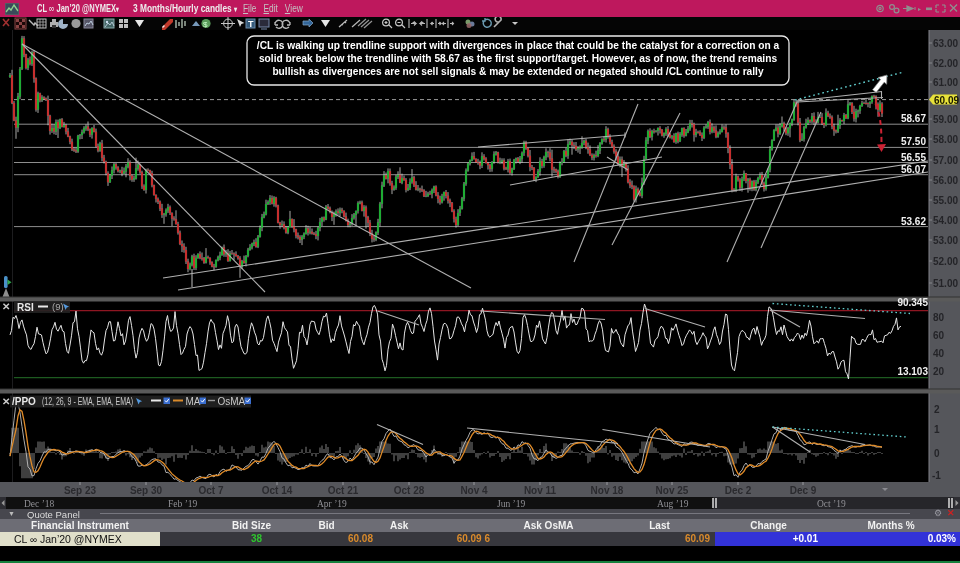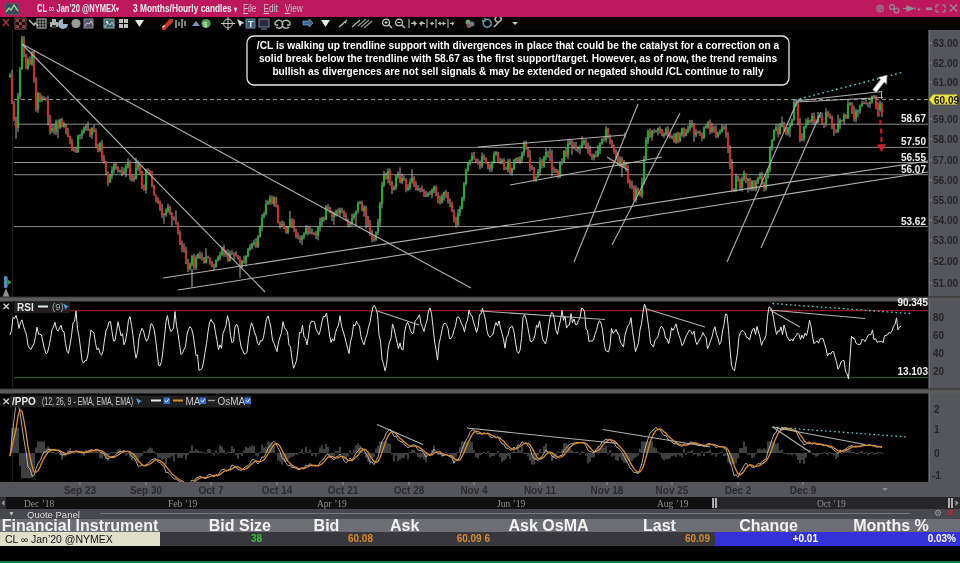--- a/index.html
+++ b/index.html
@@ -343,32 +343,32 @@
       </g>
 </svg>
 
 <div style="position:absolute;top:509px;left:0;width:960px;height:9.5px;background:#47474e;color:#dcdcdc;font-size:9.5px;line-height:9px">
 <span style="position:absolute;left:8px;top:0px;color:#bbb;font-size:7px">▼</span>
       <span style="position:absolute;left:27px;top:0.5px">Quote Panel</span>
 <span style="position:absolute;left:100px;top:3.5px;width:810px;border-top:1px solid #77777f;height:0"></span>
 <span style="position:absolute;left:934px;top:0px;color:#9a9aa2;font-size:9px">⚙</span>
 <span style="position:absolute;left:947px;top:0px;color:#cc2222;font-weight:bold;font-size:9px">✕</span>
 </div>
-<div style="position:absolute;top:518.5px;left:0;width:960px;height:13px;background:#6d6d75;color:#f2f2f2;font-size:16px;font-weight:bold;line-height:13px">
+<div style="position:absolute;top:518.5px;left:0;width:960px;height:13px;background:#6d6d75;color:#f2f2f2;font-size:10px;font-weight:bold;line-height:13px">
 <span style="position:absolute;left:0;width:160px;text-align:center">Financial Instrument</span>
 <span style="position:absolute;left:160px;width:111px;text-align:right">Bid Size</span>
 <span style="position:absolute;left:271px;width:111px;text-align:center">Bid</span>
 <span style="position:absolute;left:390px;width:111px;text-align:left">Ask</span>
 <span style="position:absolute;left:493px;width:111px;text-align:center">Ask OsMA</span>
 <span style="position:absolute;left:604px;width:111px;text-align:center">Last</span>
 <span style="position:absolute;left:715px;width:107px;text-align:center">Change</span>
 <span style="position:absolute;left:822px;width:138px;text-align:center">Months %</span>
 </div>
 <div style="position:absolute;top:531.5px;left:0;width:960px;height:14.5px;background:#37373d;font-size:10px;font-weight:bold;line-height:14.5px">
-<span style="position:absolute;left:0;width:160px;height:14.5px;background:#e0dfca;color:#111;padding-left:5px;font-weight:normal;font-size:10.5px">CL <span style="font-size:10px">∞</span> Jan’20 @NYMEX</span>
+<span style="position:absolute;left:0;width:160px;height:14.5px;background:#e0dfca;color:#111;padding-left:14px;font-weight:normal;font-size:10.5px">CL <span style="font-size:10px">∞</span> Jan’20 @NYMEX</span>
 <span style="position:absolute;left:160px;width:102px;text-align:right;color:#2ec52e">38</span>
 <span style="position:absolute;left:271px;width:102px;text-align:right;color:#d98a2b">60.08</span>
 <span style="position:absolute;left:382px;width:108px;text-align:right;color:#d98a2b">60.09&nbsp;6</span>
 <span style="position:absolute;left:604px;width:106px;text-align:right;color:#d98a2b">60.09</span>
 <span style="position:absolute;left:715px;width:245px;height:14.5px;background:#3232d8"></span>
 <span style="position:absolute;left:715px;width:103px;text-align:right;color:#fff">+0.01</span>
 <span style="position:absolute;left:822px;width:134px;text-align:right;color:#fff">0.03%</span>
 </div>
 <div style="position:absolute;top:561px;left:0;width:960px;height:17px;background:#15803d;color:#e8e8e8;font-size:11px;line-height:17px;padding-left:12px">8:03:59 AM 12/16/2019</div>
 

